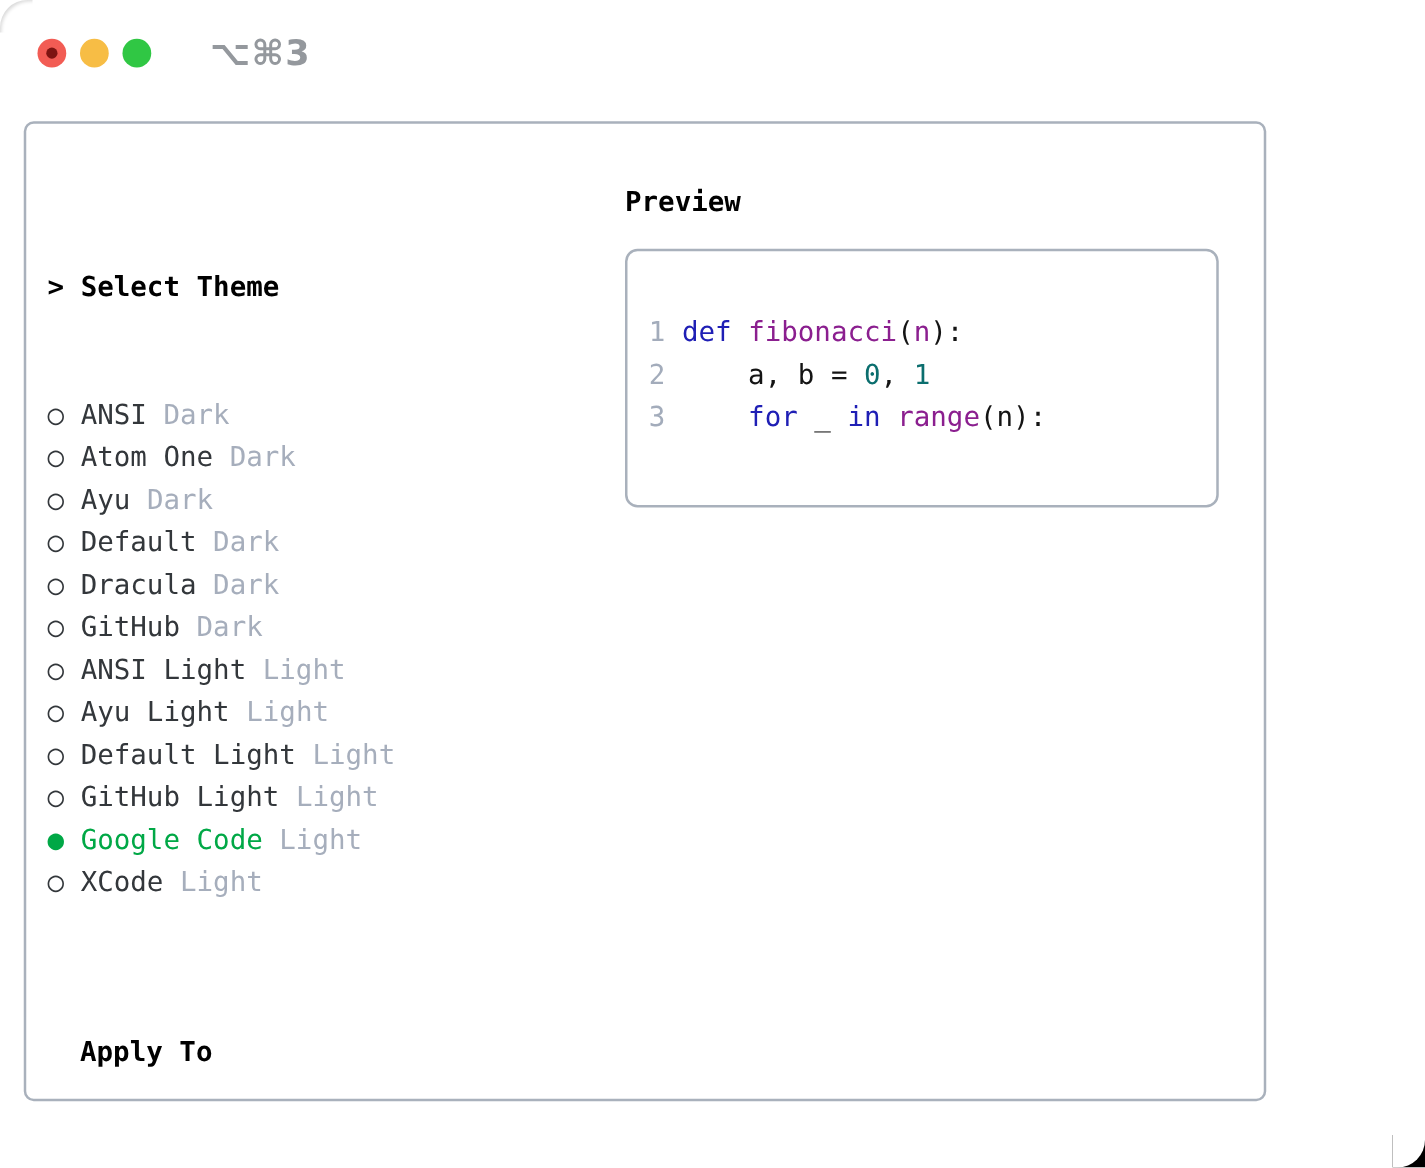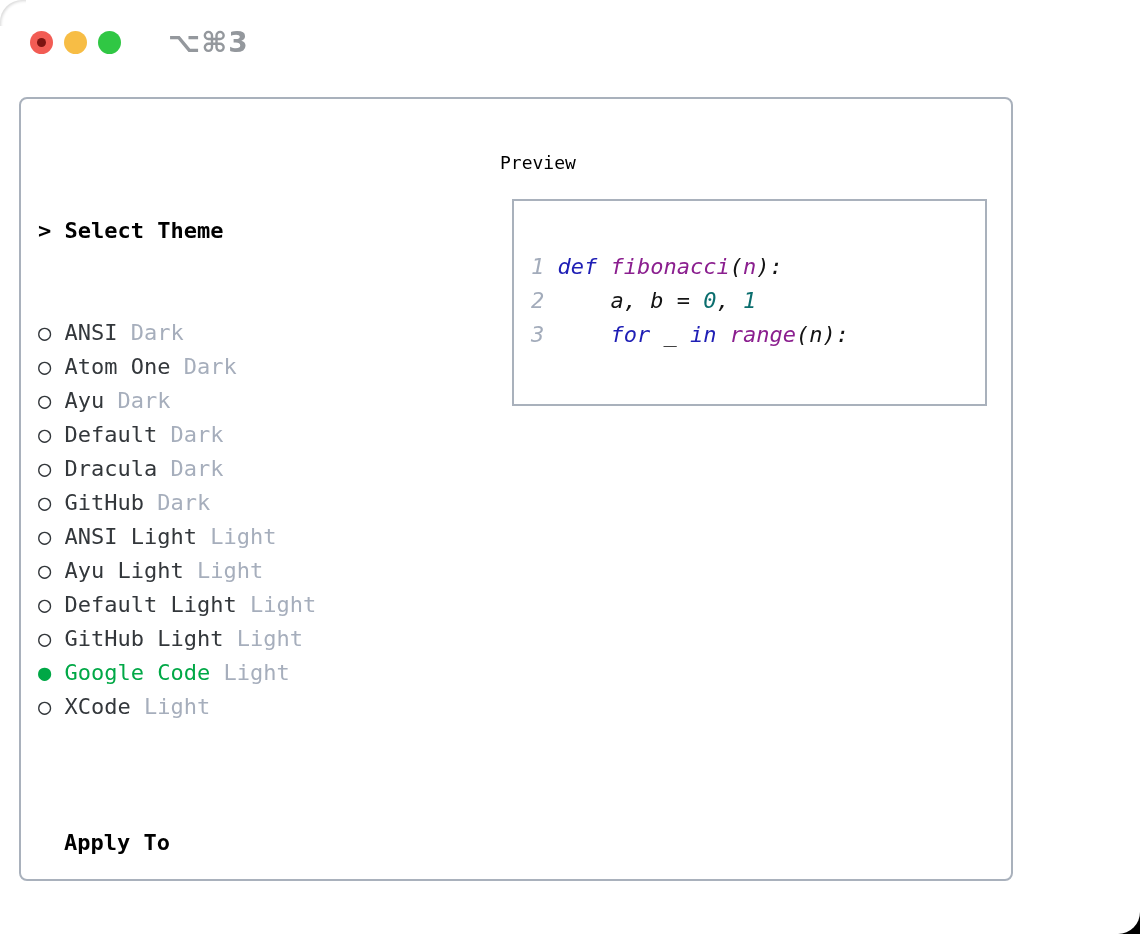--- a/index.html
+++ b/index.html
@@ -18,24 +18,24 @@
     border:2px solid var(--panel_border); border-radius:8px; background:#fff; }
   .left-col { position:absolute; left:17px; top:47px; font-size:22px; line-height:34px;
     white-space:pre; color:var(--text_dark); }
   .row { height:34px; }
   .hdr { font-weight:bold; color:var(--header_black); }
   .item .variant { color:var(--muted_gray); }
   .item .bullet { color:var(--text_dark); }
   .item.selected .bullet, .item.selected .name { color:var(--accent_green); }
   .apply-hdr { margin-top:34px; padding-left:26px; font-weight:bold; color:var(--header_black); }
   .right-col { position:absolute; left:479px; top:47px; }
-  .preview-title { font-size:18px; line-height:34px; font-weight:normal; color:var(--header_black); }
-  .preview-box { margin-left:12px; margin-top:19px; width:475px;
-    border:2px solid var(--panel_border); border-radius:0;
-    padding:49px 0 52px 17px; background:#fff;font-style:italic; }
+  .preview-title { font-size:22px; line-height:34px; font-weight:bold; color:var(--header_black); }
+  .preview-box { margin-left:0; margin-top:19px; width:475px;
+    border:2px solid var(--panel_border); border-radius:10px;
+    padding:49px 0 52px 17px; background:#fff; }
   .pline { font-size:22px; line-height:34px; white-space:pre; color:#111; }
   .pline .ln { color:var(--line_number); }
   .seg-kw { color:var(--keyword_blue); }
   .seg-typ { color:var(--type_purple); }
   .seg-lit { color:var(--literal_teal); }
   .seg-pln { color:#141414; }
   #diff-lines { margin-top:34px; }
   .diff-context .dtext { color:var(--context_gray); }
   .diff-deleted .dtext { color:var(--diff_deleted); }
   .diff-added .dtext { color:var(--diff_added); }

